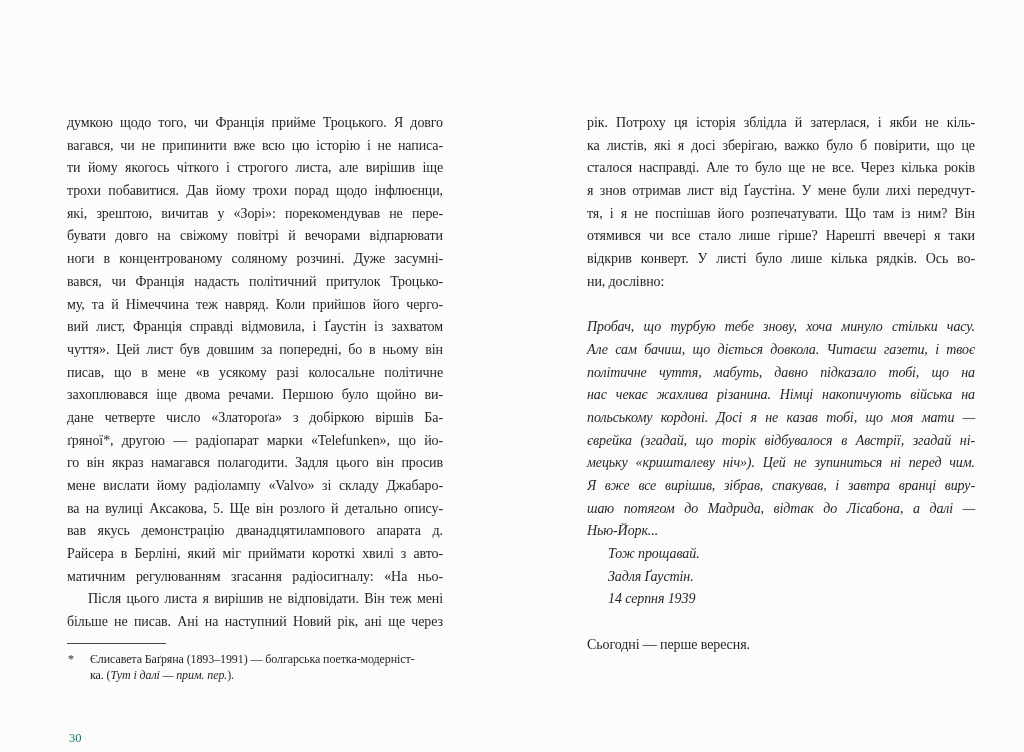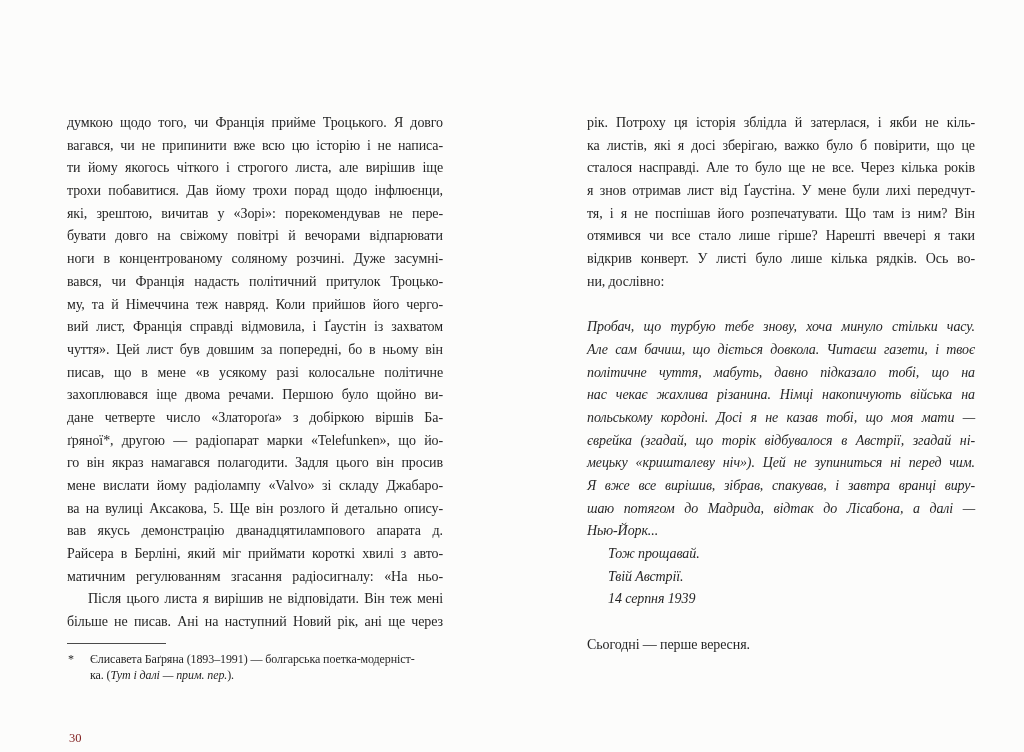--- a/index.html
+++ b/index.html
@@ -29,21 +29,21 @@
     text-align-last:justify;
     text-justify:inter-word;
   }
   .line.ind{text-indent:21px;}
   .it{font-style:italic;}
   .footnote{margin-top:9px;}
   .fn-rule{width:99px;border-top:1px solid #4a4a4a;margin-bottom:7px;}
   .fn-body{position:relative;padding-left:23px;}
   .fn-marker{position:absolute;left:1px;top:0;font-size:12px;line-height:16.5px;}
   .fn-line{font-size:12px;line-height:16.5px;letter-spacing:-0.1px;}
-  .pagenum{position:absolute;top:691px;font-size:12.5px;color:#7f1d1d;}
+  .pagenum{position:absolute;top:691px;font-size:12.5px;color:#0f766e;}
   #pn-left{left:69px;}
 </style>
 </head>
 <body>
 
 <div class="spread">
 
   <section class="page left">
     <div class="text-col" id="left-col">
 
@@ -98,21 +98,21 @@
         <div class="line it j">Але сам бачиш, що діється довкола. Читаєш газети, і твоє</div>
         <div class="line it j">політичне чуття, мабуть, давно підказало тобі, що на</div>
         <div class="line it j">нас чекає жахлива різанина. Німці накопичують війська на</div>
         <div class="line it j">польському кордоні. Досі я не казав тобі, що моя мати —</div>
         <div class="line it j">єврейка (згадай, що торік відбувалося в Австрії, згадай ні-</div>
         <div class="line it j">мецьку «кришталеву ніч»). Цей не зупиниться ні перед чим.</div>
         <div class="line it j">Я вже все вирішив, зібрав, спакував, і завтра вранці виру-</div>
         <div class="line it j">шаю потягом до Мадрида, відтак до Лісабона, а далі —</div>
         <div class="line it">Нью-Йорк...</div>
         <div class="line it ind">Тож прощавай.</div>
-        <div class="line it ind">Твій Австрії.</div>
+        <div class="line it ind">Задля Ґаустін.</div>
         <div class="line it ind">14 серпня 1939</div>
         <div class="line"></div>
         <div class="line">Сьогодні — перше вересня.</div>
       </div>
 
   </section>
 
 </div>
 
 </body></html>

